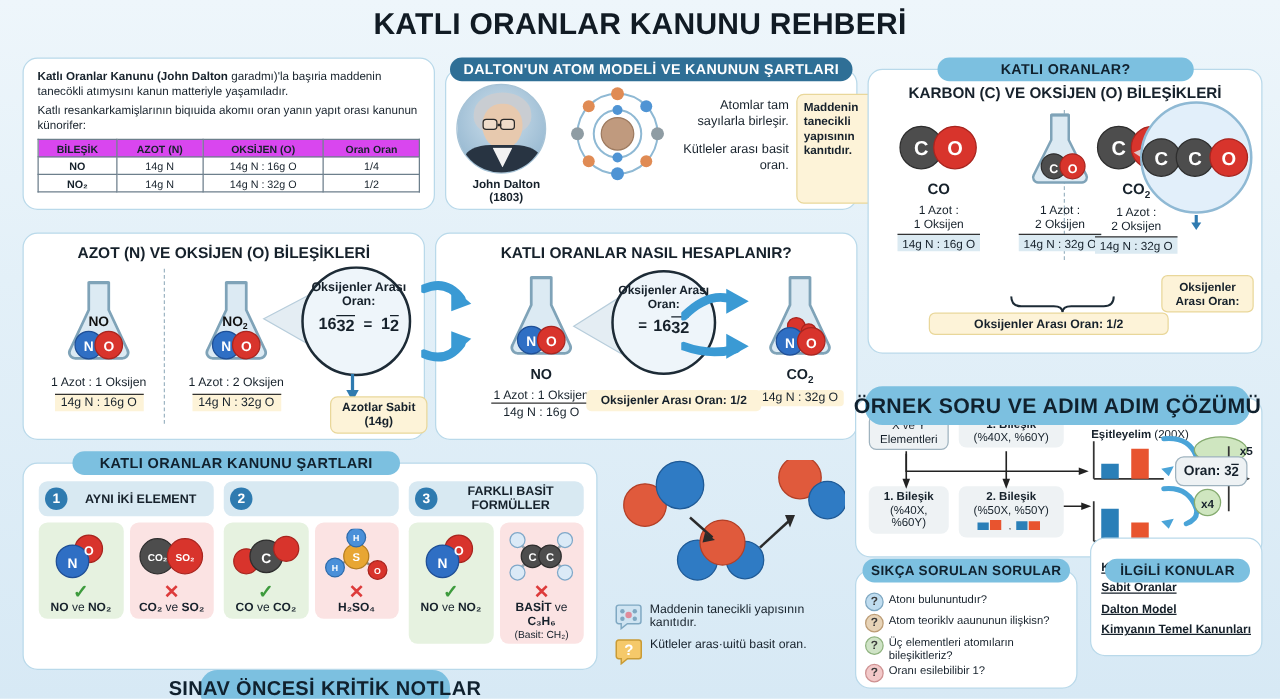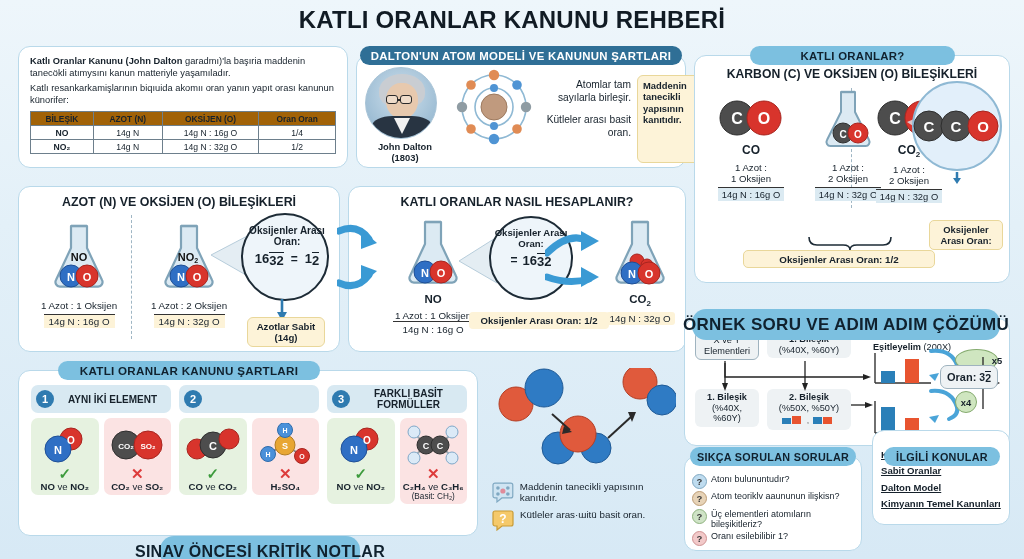--- a/index.html
+++ b/index.html
@@ -47,21 +47,21 @@
   #p1 .t1 { font-size:9.3px; line-height:11.6px; }
   #p1 .t1 b { font-weight:bold; }
   #p1 .t2 { font-size:9.3px; line-height:11.6px; margin-top:4px; }
   table.ratio {
     border-collapse:collapse; margin-top:5px; width:100%;
     font-size:8.6px;
   }
   table.ratio th, table.ratio td {
     border:1px solid #6d7f8c; text-align:center; padding:1.5px 2px;
   }
-  table.ratio th { background:#a16207; font-weight:bold; font-size:8.4px; }
+  table.ratio th { background:#d946ef; font-weight:bold; font-size:8.4px; }
   table.ratio td { background:#fff; }
   table.ratio td.b { font-weight:bold; }
 
   
   #p2 { left:356px; top:55px; width:330px; height:113px; }
   #pill2 { left:360px; top:46px; width:322px; height:19px; font-size:11.4px; }
   #p2 .inner { display:flex; padding:11px 8px 0 8px; gap:6px; }
   .dalton-portrait {
     width:72px; height:72px; border-radius:50%;
     background:radial-gradient(circle at 50% 38%, #cfe0ec 0%, #9dbdd4 70%, #7ea7c2 100%);
@@ -116,21 +116,21 @@
   
   #p4 { left:18px; top:186px; width:322px; height:166px; }
   #p5 { left:348px; top:186px; width:338px; height:166px; }
   .hdr-center { text-align:center; font-size:12.4px; font-weight:bold; margin-top:8px; }
   .flask-block { text-align:center; }
   .fb-sub { font-size:9.8px; margin-top:3px; }
   .fb-mass { font-size:9.8px; background:#fdf3d8; border-top:1.5px solid #333;
     display:inline-block; padding:1px 5px; margin-top:1px; }
   .bubble-note {
     background:#fdf3d8; border:1px solid #e9d79a; border-radius:6px;
-    font-size:9.6px; line-height:11.2px; font-weight:bold; text-align:center; padding:3px 4px;
+    font-size:9.6px; line-height:11.2px; font-weight:bold; text-align:center; padding:3px 4px;margin-left:17px;
   }
 
   
   #p6 { left:18px; top:370px; width:460px; height:166px; }
   #pill6 { left:58px; top:361px; width:262px; height:19px; font-size:11.6px; }
   #pill-bottom { left:160px; top:536px; width:200px; height:31px; font-size:16px; }
   .cond { position:absolute; top:14px; }
   .cond-head {
     background:#d8e9f2; border-radius:7px; height:28px;
     display:flex; align-items:center; gap:5px; padding:0 5px;
@@ -573,21 +573,21 @@
               <circle cx="10" cy="34" r="6" fill="#dbeaf7" stroke="#7fa8c9"></circle>
               <circle cx="48" cy="8" r="6" fill="#dbeaf7" stroke="#7fa8c9"></circle>
               <circle cx="48" cy="34" r="6" fill="#dbeaf7" stroke="#7fa8c9"></circle>
               <circle cx="22" cy="21" r="9" fill="#4d4d4d" stroke="#2e2e2e"></circle>
               <circle cx="36" cy="21" r="9" fill="#4d4d4d" stroke="#2e2e2e"></circle>
               <text x="22" y="25" font-size="9" font-weight="bold" fill="#fff" text-anchor="middle" font-family="Liberation Sans, sans-serif">C</text>
               <text x="36" y="25" font-size="9" font-weight="bold" fill="#fff" text-anchor="middle" font-family="Liberation Sans, sans-serif">C</text>
             </svg>
           </div>
           <div class="mark no">✕</div>
-          <div class="cc-lbl"><span>C₂H₄</span><span class="lite"> ve </span><span>C₃H₆</span></div>
+          <div class="cc-lbl"><span>BASİT</span><span class="lite"> ve </span><span>C₃H₆</span></div>
           <div class="cc-sub">(Basit: CH₂)</div>
         </div>
       </div>
     </div>
   </div>
   <div class="pill" id="pill-bottom">SINAV ÖNCESİ KRİTİK NOTLAR</div>
 
   <div id="midmol">
     <svg width="184" height="104" viewBox="0 0 184 104">
       <circle cx="24" cy="36" r="17" fill="#e05a3c" stroke="#b33f26"></circle>

